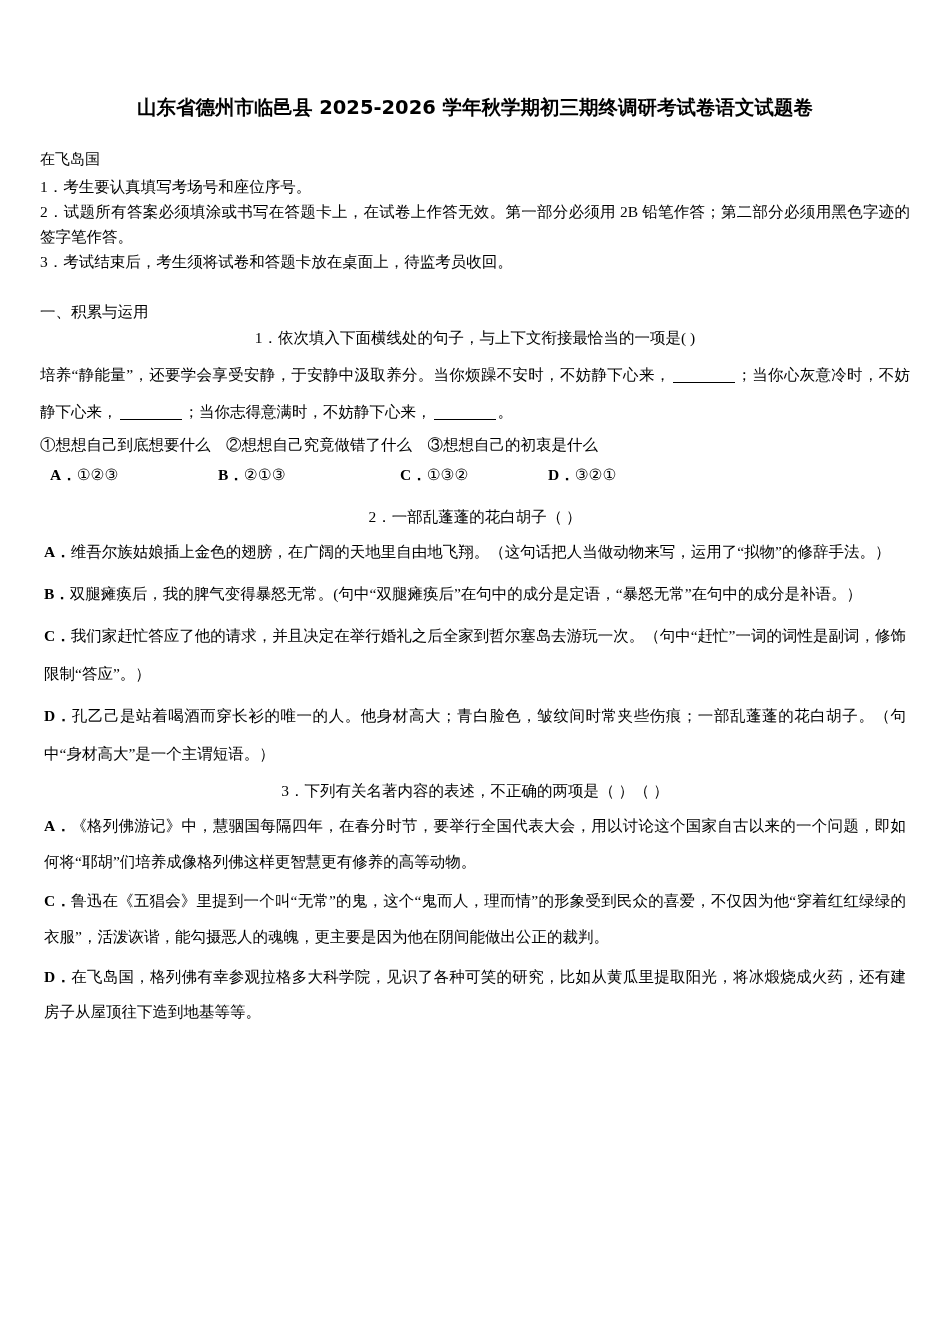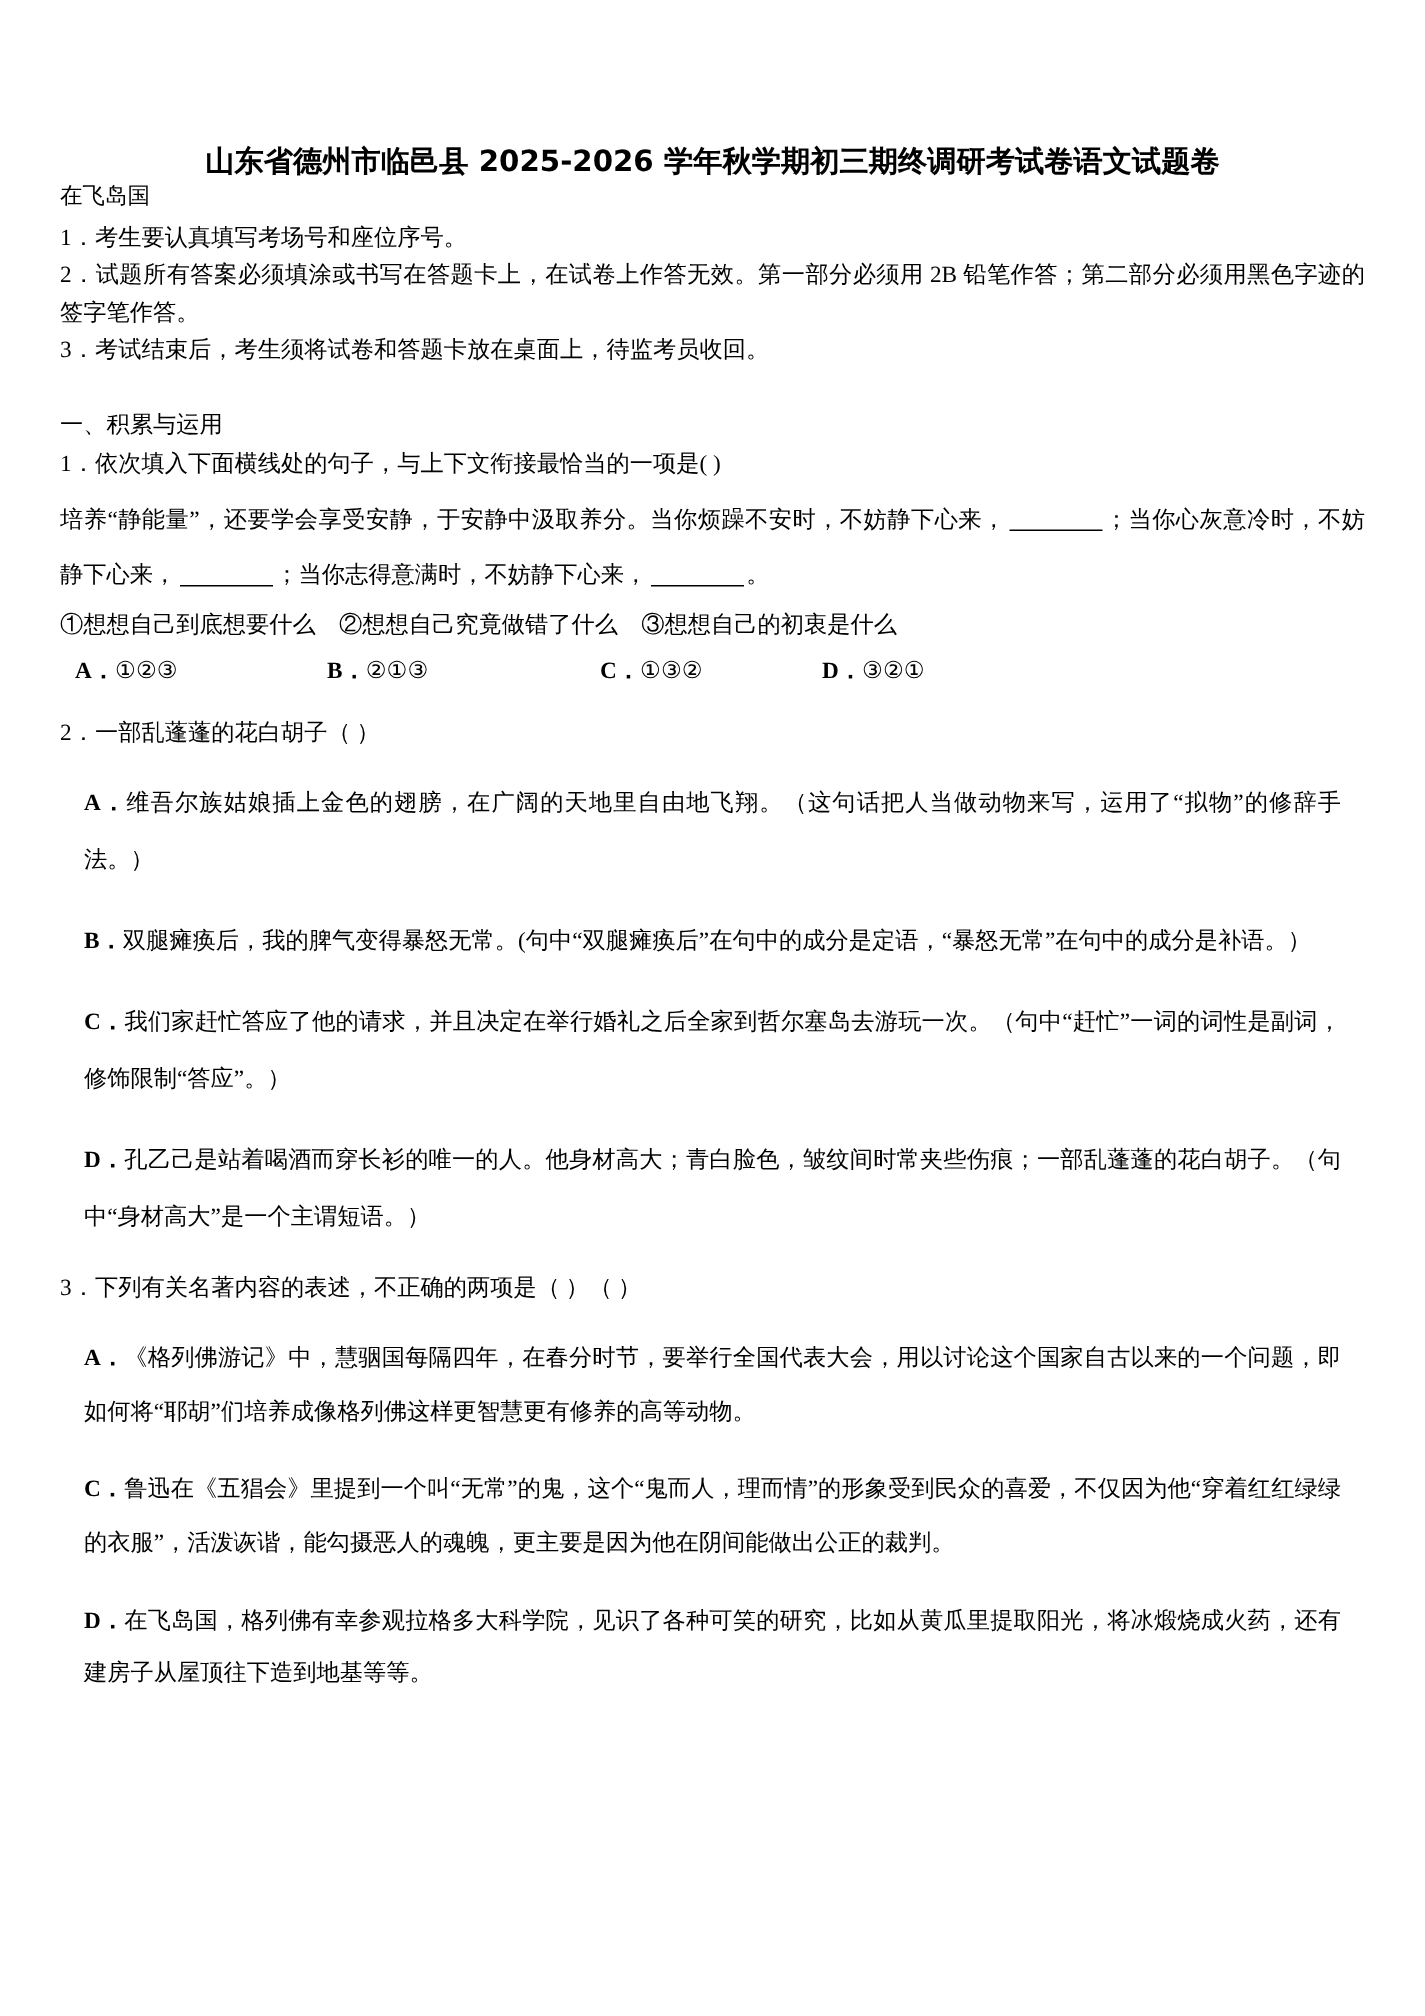--- a/index.html
+++ b/index.html
@@ -23,21 +23,21 @@
     box-sizing: border-box;
     padding: 96px 40px 0 40px;
   }
   .doc-title {
     font-family: "DejaVu Sans", "Liberation Sans", sans-serif;
     font-weight: bold;
     font-size: 19.5px;
     text-align: center;
     letter-spacing: 0px;
     line-height: 1.2;
-    margin: 0 0 1px 0;
+    margin: 0 0 29px 0;
     white-space: nowrap;
   }
   .notice-head {
     font-size: 15px;
     line-height: 1.55;
     margin: 0 0 2px 0;
   }
   .notice-item {
     font-size: 15.5px;
     line-height: 1.62;
@@ -48,20 +48,21 @@
   .gap-block { height: 26px; }
   .section-title {
     font-size: 15.5px;
     line-height: 1.6;
     margin: 0 0 1px 0;
   }
   .q-stem {
     font-size: 15.5px;
     line-height: 1.6;
     margin: 0;
+    text-align: center;
   }
   .q-num {
     font-family: "Liberation Serif", "DejaVu Serif", serif;
   }
   .passage {
     font-size: 15.5px;
     line-height: 2.38;
     margin: 6px 0 0 0;
     text-align: justify;
     text-justify: inter-ideograph;
@@ -89,21 +90,21 @@
     top: 0;
     white-space: nowrap;
   }
   .opt-letter {
     font-family: "Liberation Serif", "DejaVu Serif", serif;
     font-weight: bold;
   }
   .choice {
     font-size: 15.5px;
     line-height: 2.45;
-    margin: 16px;
+    margin: 4px;
     text-align: justify;
     text-justify: inter-ideograph;
   }
   .choice .lbl {
     font-family: "Liberation Serif", "DejaVu Serif", serif;
     font-weight: bold;
   }
   .q-block { margin-top: 6px; }
   .tight { line-height: 2.3; }
 </style>

